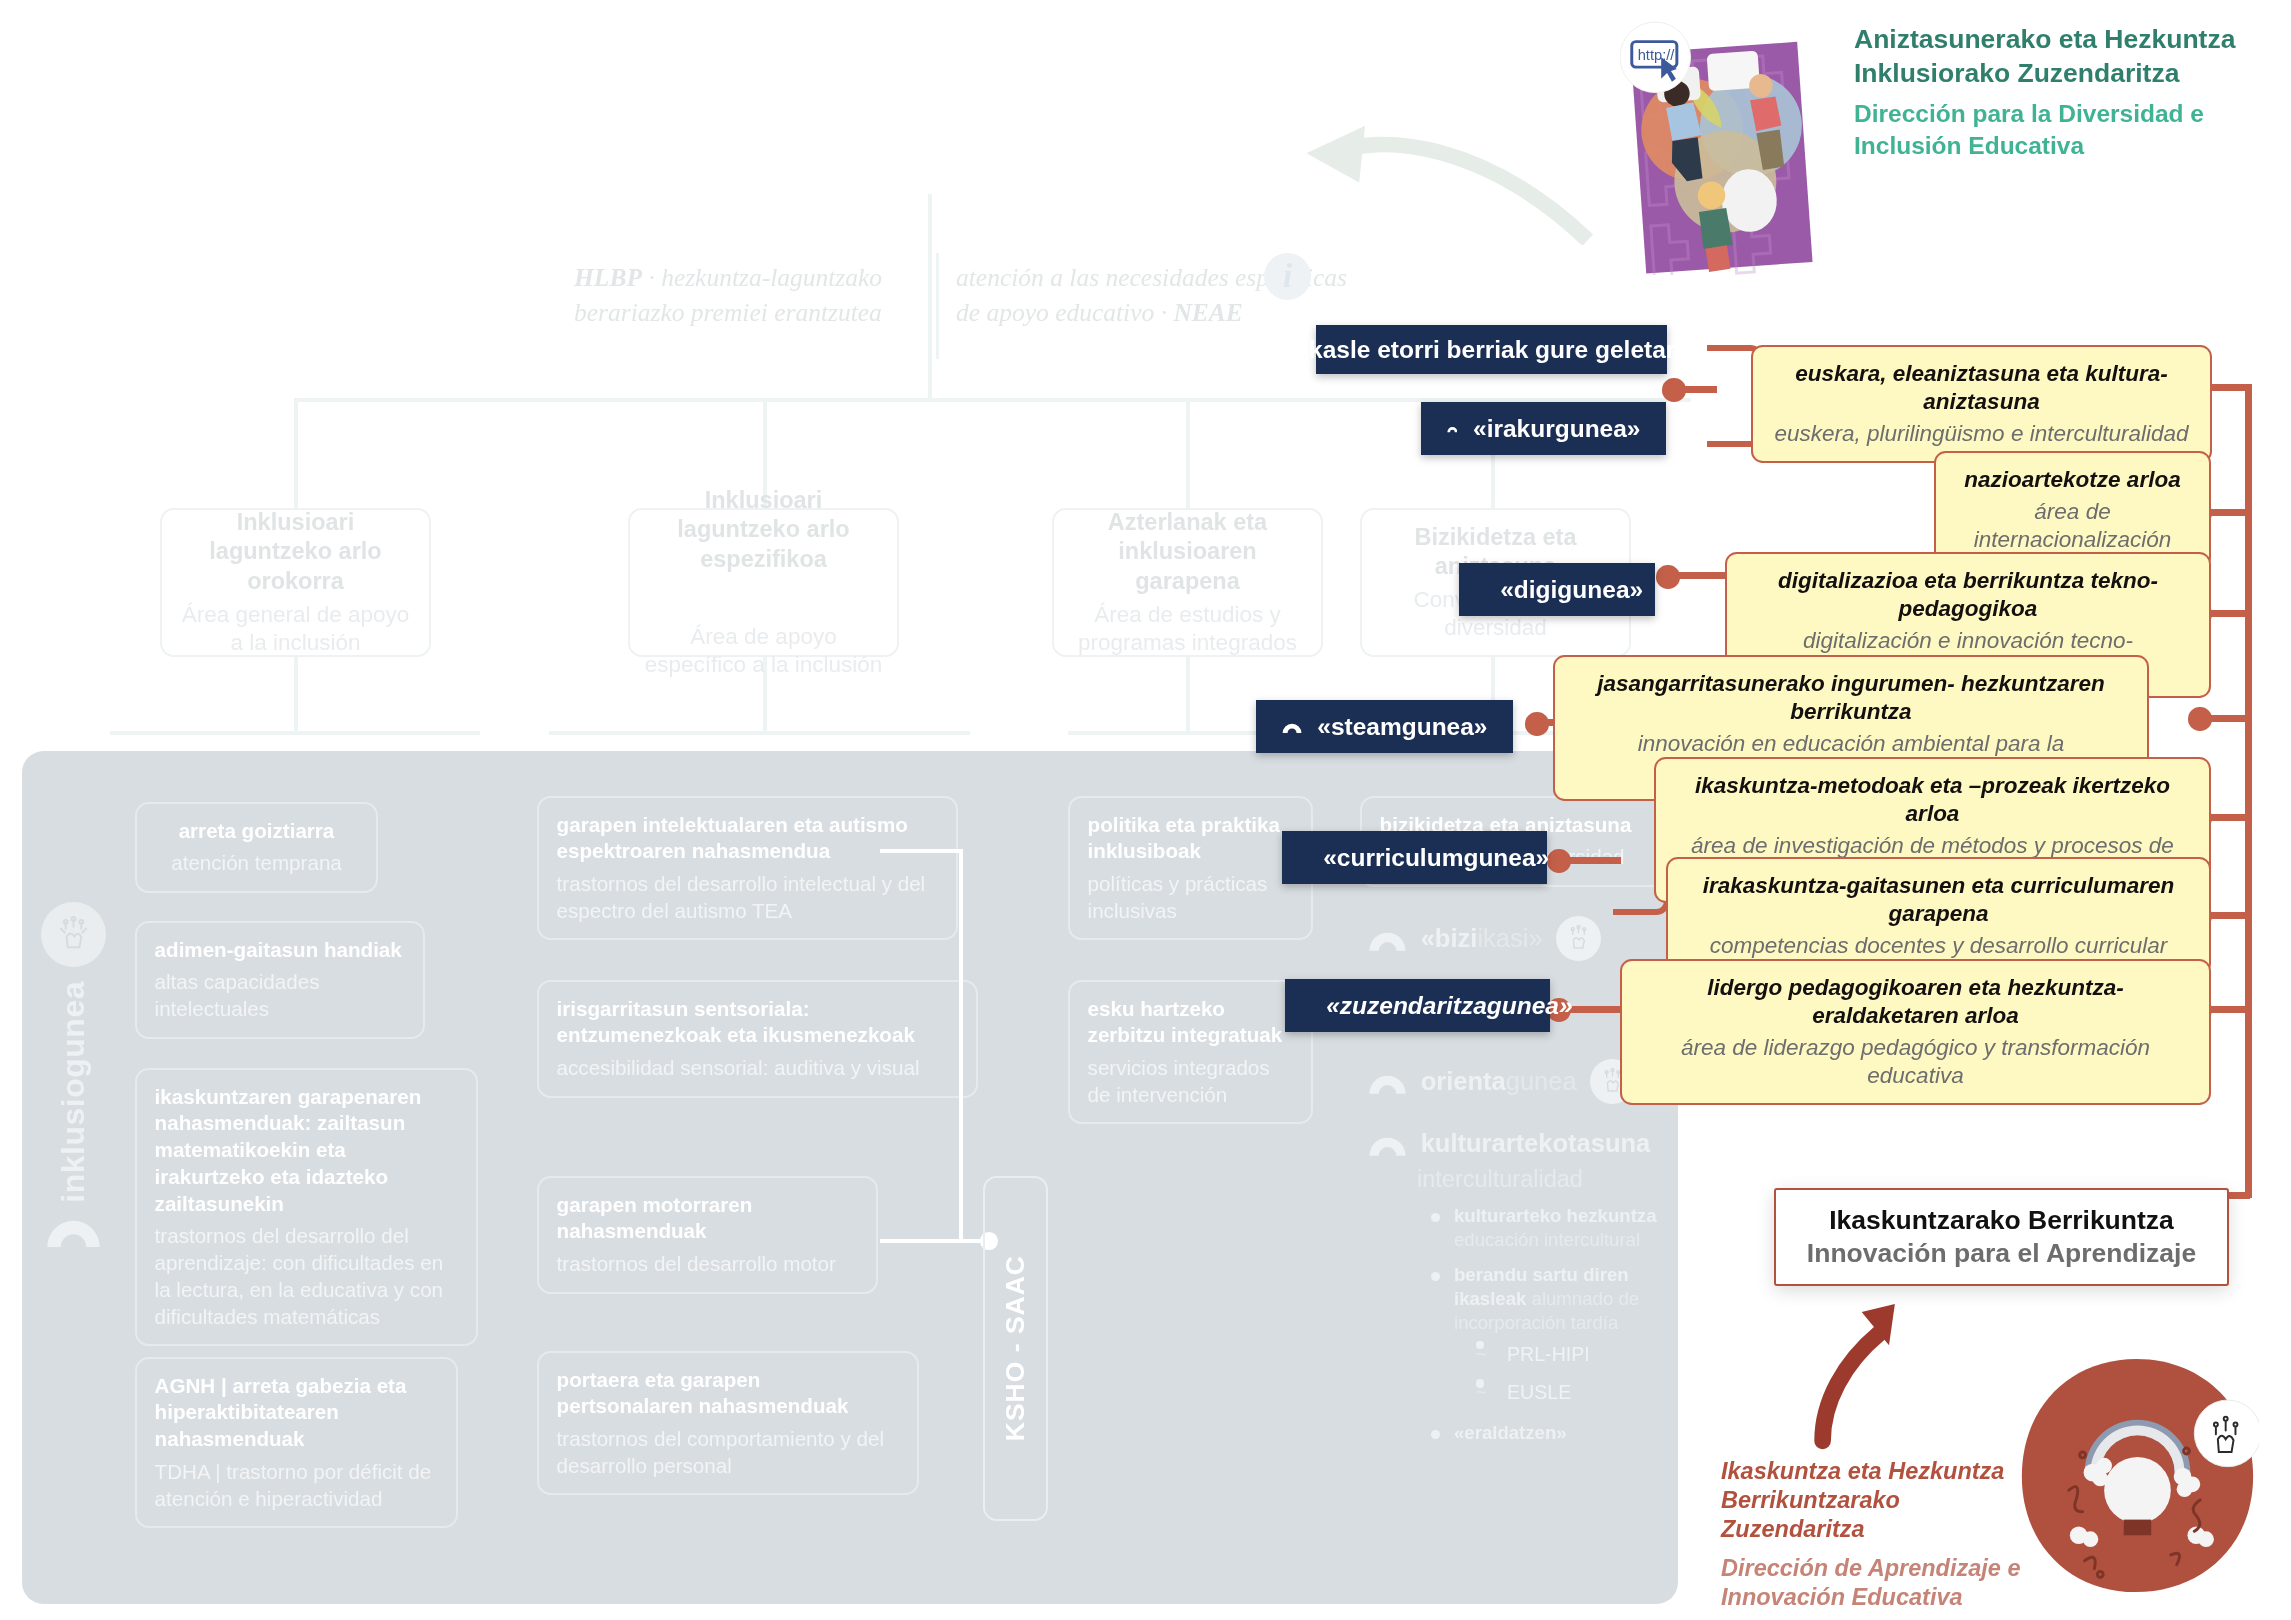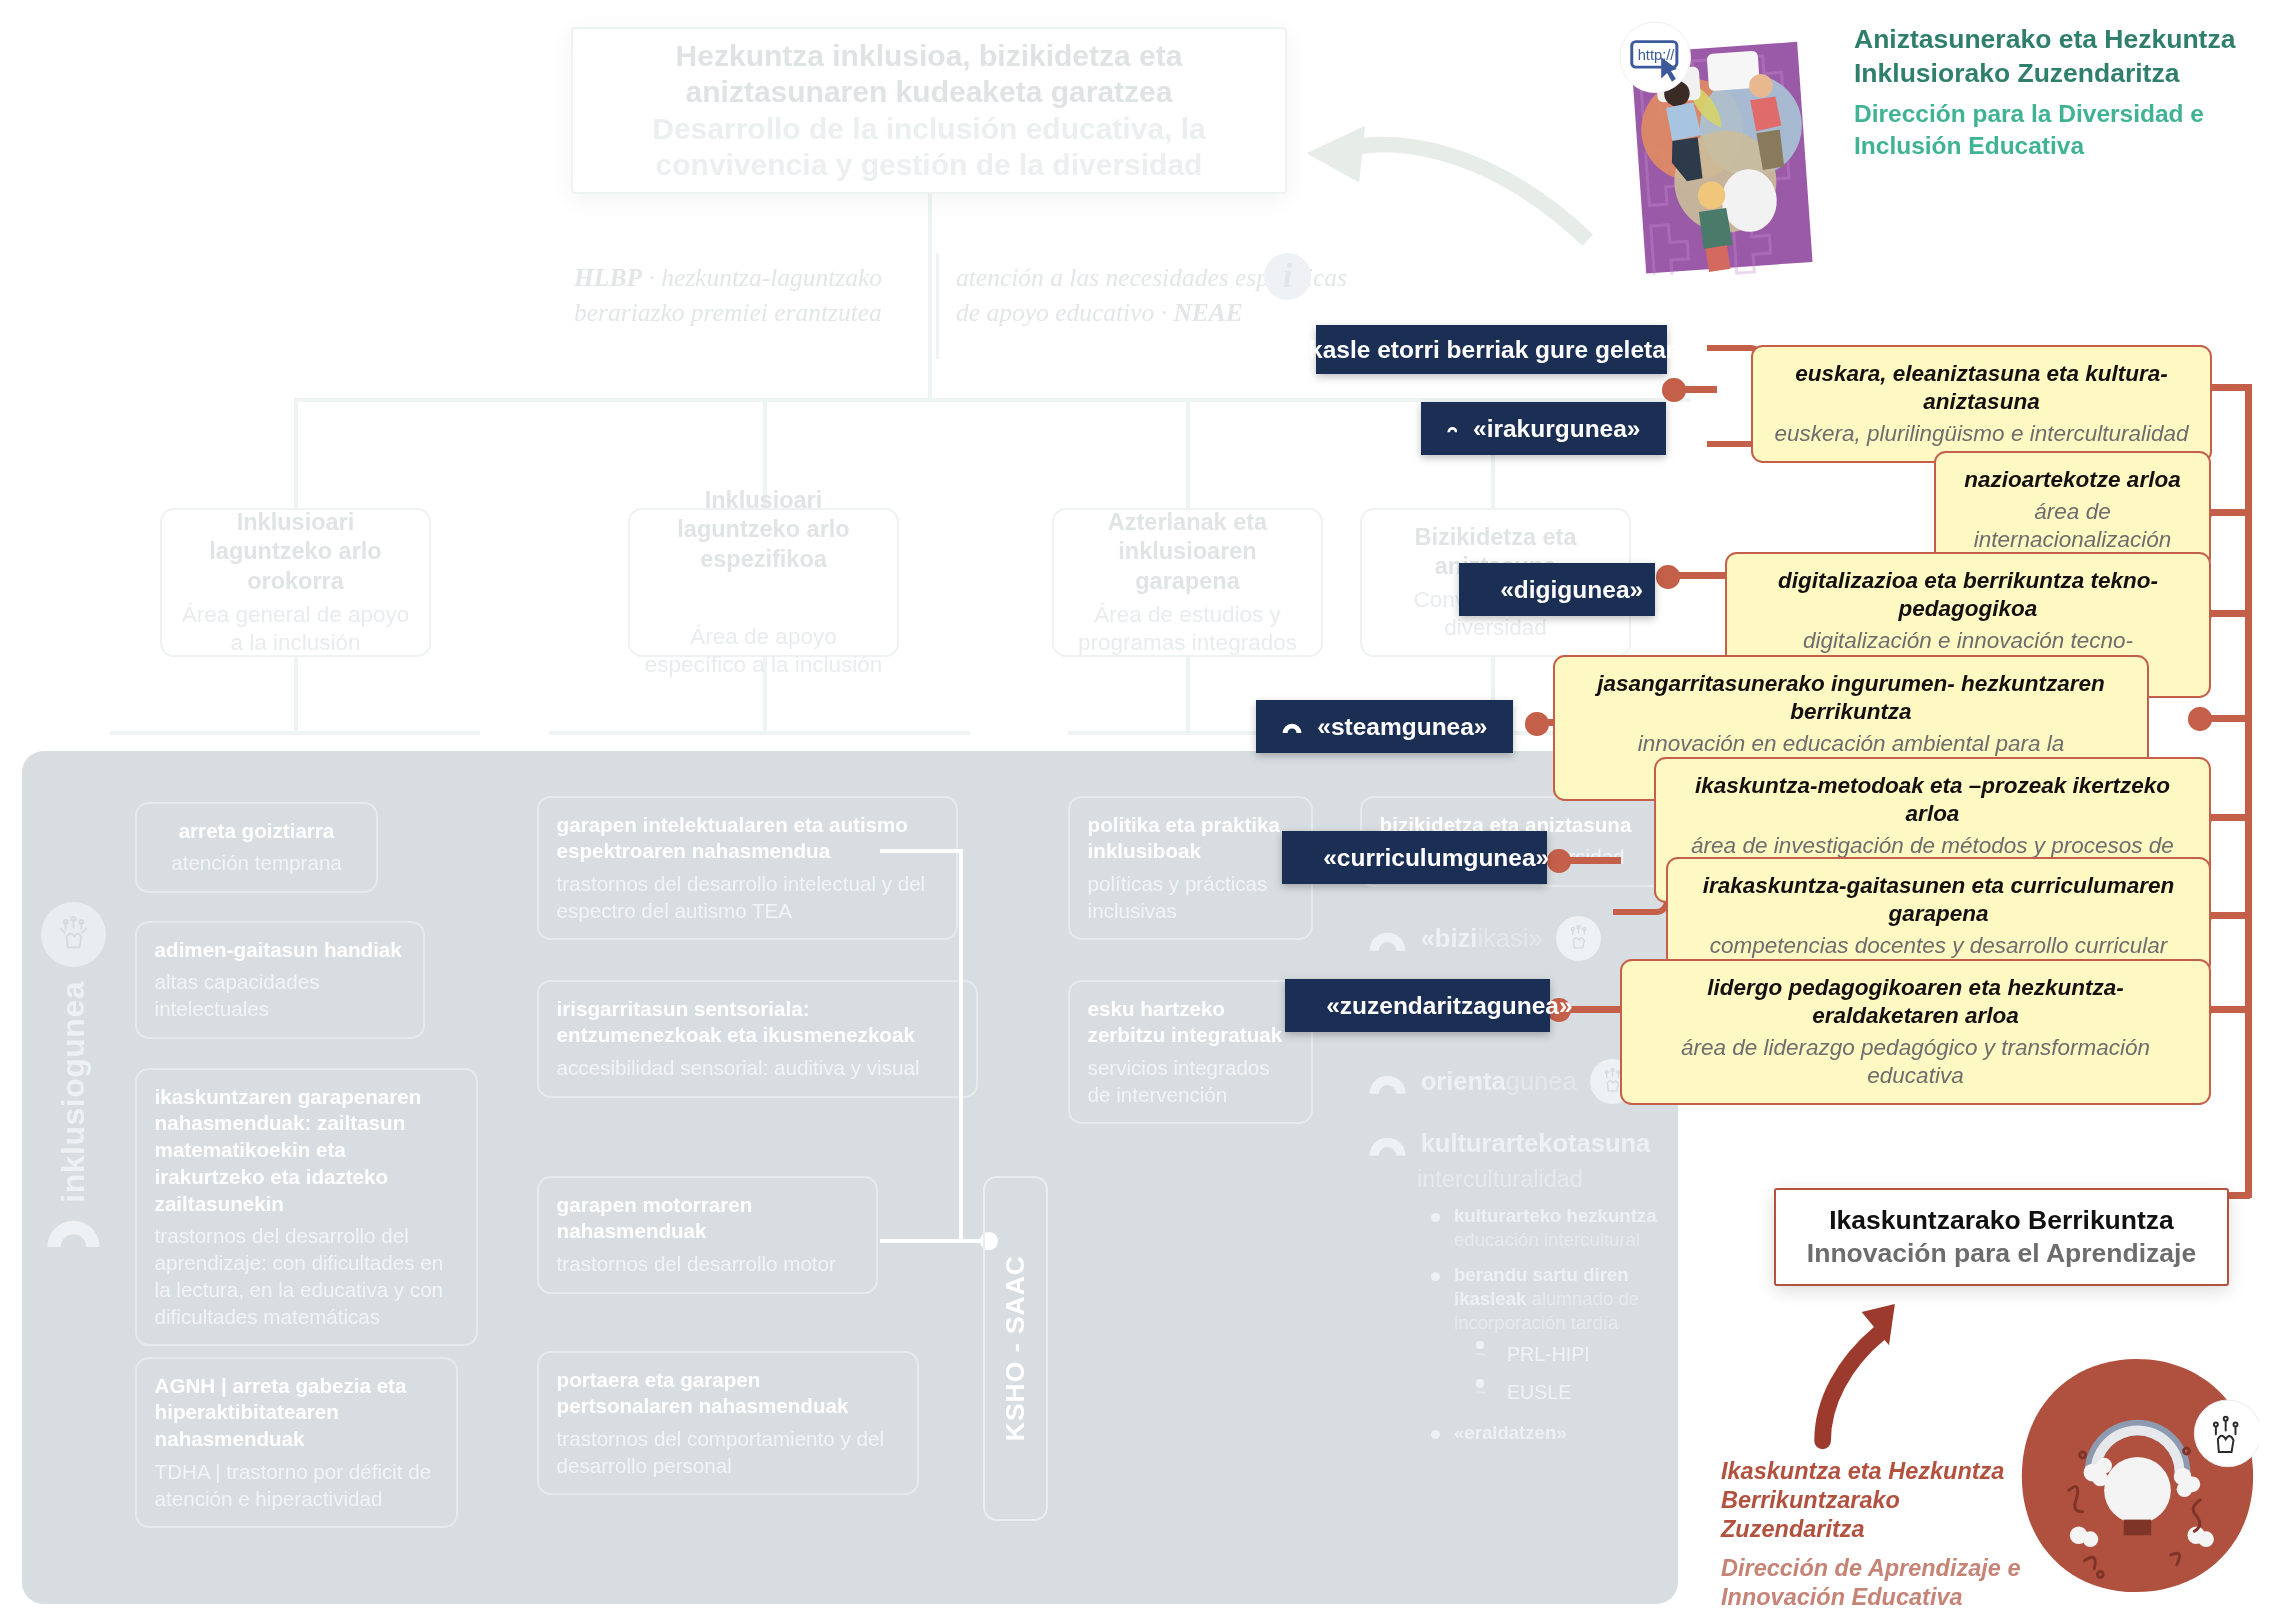--- a/index.html
+++ b/index.html
@@ -160,24 +160,20 @@
   <div class="abs gline" style="left:763px;top:657px;width:3.9px;height:76px;"></div>
   <div class="abs gline" style="left:1186px;top:657px;width:3.9px;height:76px;"></div>
   <div class="abs gline" style="left:1491px;top:657px;width:3.9px;height:76px;"></div>
 
   <div class="abs gline" style="left:110px;top:731px;width:370px;height:3.9px;"></div>
   <div class="abs gline" style="left:549px;top:731px;width:421px;height:3.9px;"></div>
   <div class="abs gline" style="left:1068px;top:731px;width:323px;height:3.9px;"></div>
   <div class="abs gline" style="left:1402px;top:731px;width:186px;height:3.9px;"></div>
   <div class="abs gline" style="left:936px;top:253px;width:2.9px;height:106px;"></div>
 
-  <div class="abs title-card">
-    <div class="title-eu">Hezkuntza inklusioa, bizikidetza eta aniztasunaren kudeaketa garatzea</div>
-    <div class="title-es">Desarrollo de la inclusión educativa, la convivencia y gestión de la diversidad</div>
-  </div>
 
   <svg class="abs" style="left:1304px;top:118px;width:294px;height:127px;" viewBox="0 0 300 130">
     <path d="M20,40 C80,10 190,30 290,125" stroke="#e6ece7" stroke-width="16" fill="none"></path>
     <polygon points="2,36 62,8 56,66" fill="#e6ece7"></polygon>
   </svg>
 
   <div class="abs lead-eu" style="left:574px;top:260px;width:343px;">
     <b>HLBP</b><span> · hezkuntza-laguntzako berariazko premiei erantzutea</span>
   </div>
   <div class="abs lead-es" style="left:956px;top:260px;width:402px;">
@@ -482,21 +478,21 @@
     <span>«steamgunea»</span>
   </div>
 
   <div class="navy" style="left:1282px;top:831px;width:265px;height:53px;">
     <svg width="33" height="21.6" viewBox="0 0 58 36">
         <path d="M2,36 a27,27 0 0 1 54,0 h-14 a13,13 0 0 0 -26,0 z" fill="#ffffff"></path>
       </svg>
     <span>«curriculumgunea»</span>
   </div>
 
-  <div class="navy" style="left:1285px;top:979px;width:265px;height:53px;">
+  <div class="navy" style="left:1285px;top:979px;width:265px;height:53px;font-style:italic;">
     <svg width="33" height="21.6" viewBox="0 0 58 36">
         <path d="M2,36 a27,27 0 0 1 54,0 h-14 a13,13 0 0 0 -26,0 z" fill="#ffffff"></path>
       </svg>
     <span>«zuzendaritzagunea»</span>
   </div>
 
   <div class="abs innov">
     <div class="eu">Ikaskuntzarako Berrikuntza</div>
     <div class="es">Innovación para el Aprendizaje</div>
   </div>

